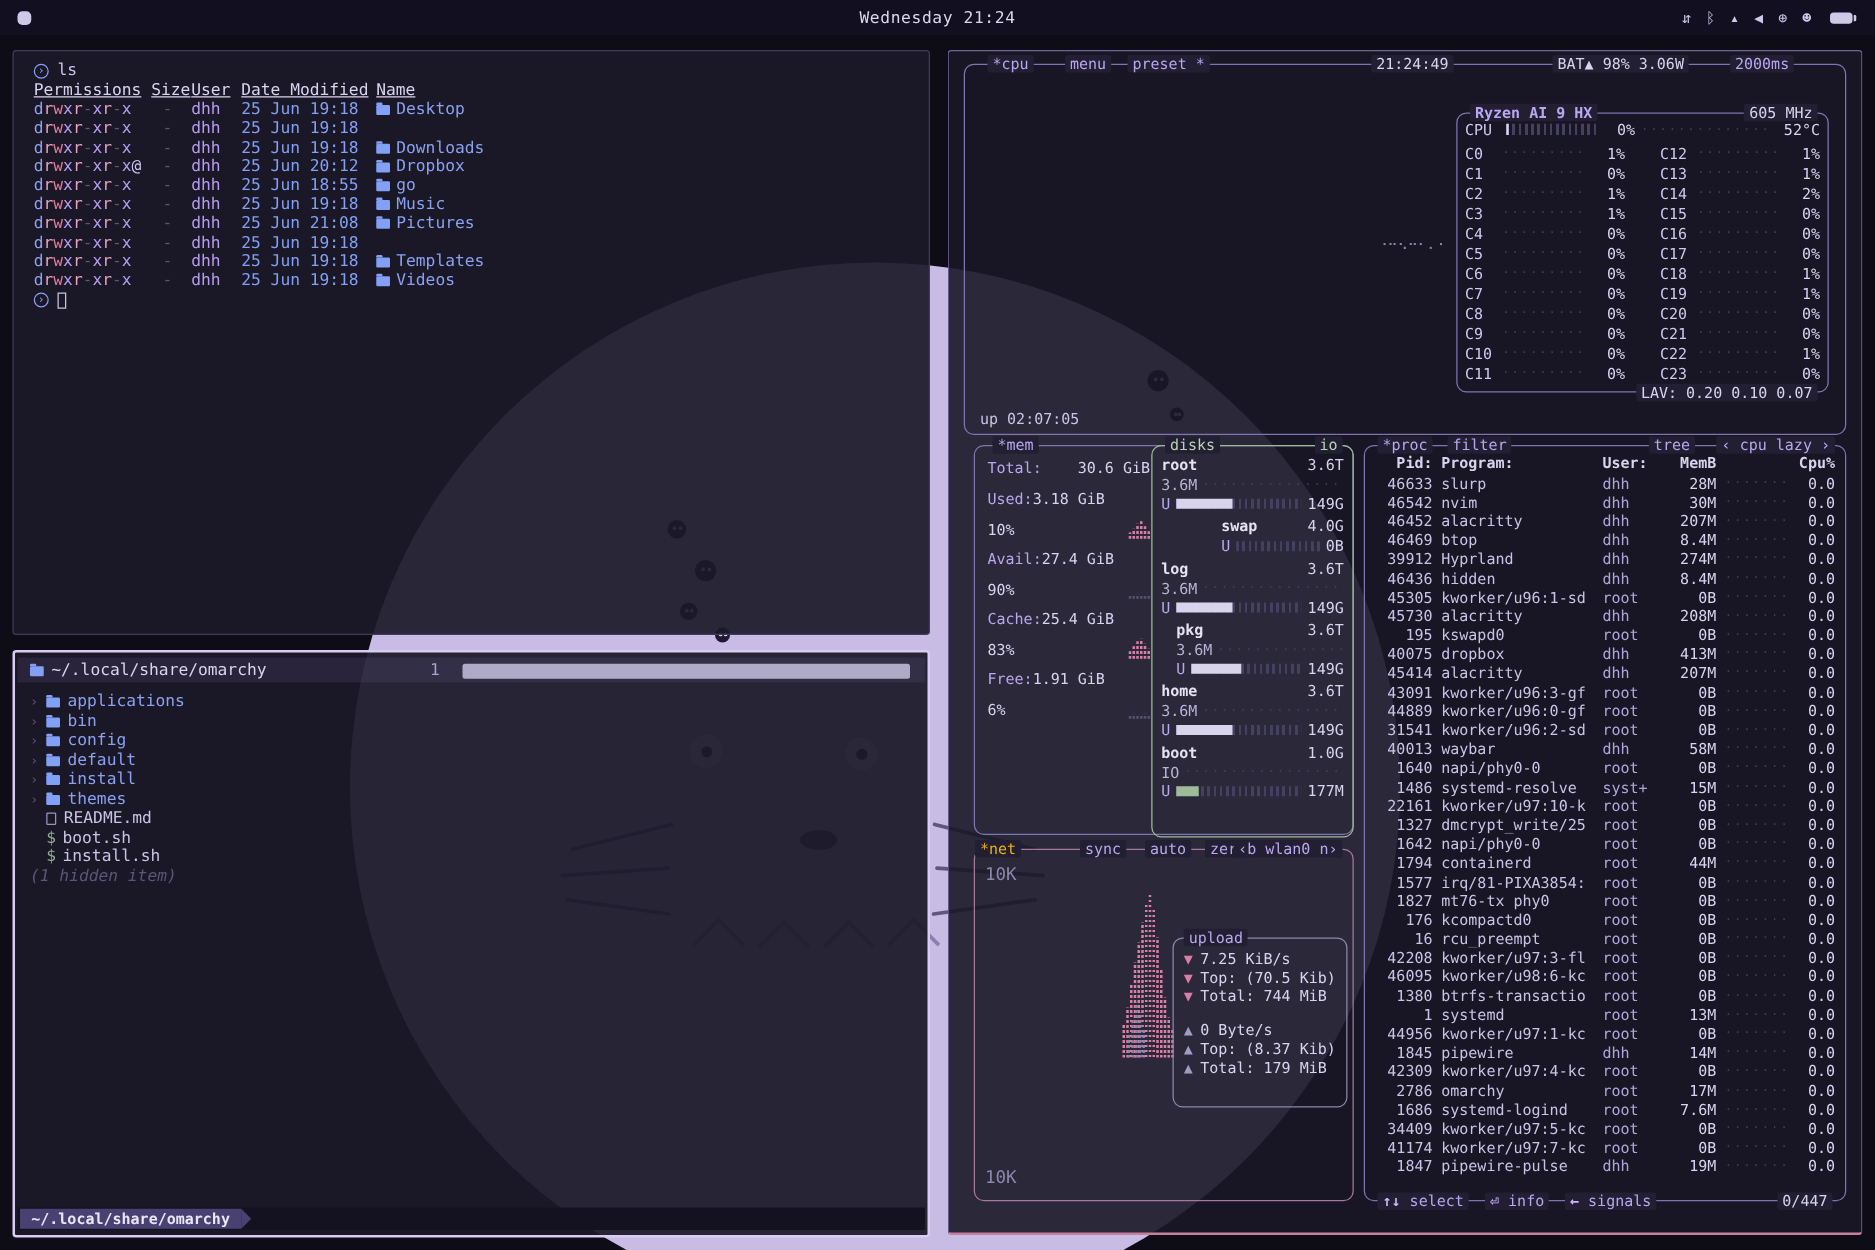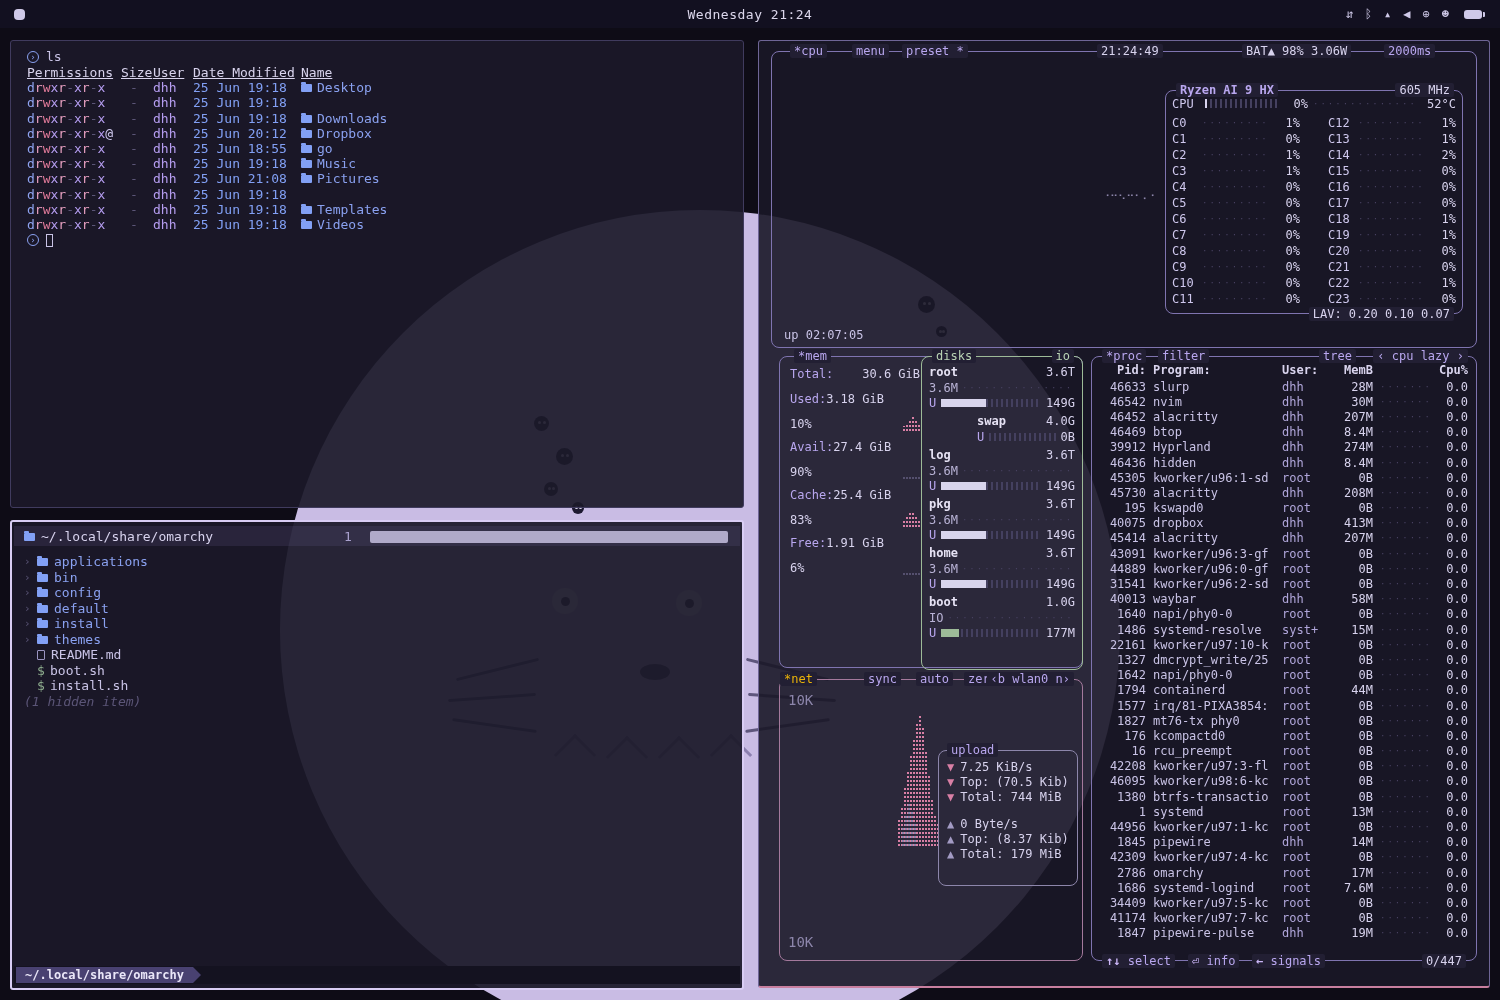--- a/index.html
+++ b/index.html
@@ -607,21 +607,21 @@
               <span class="leader"></span>
             </div>
             <div class="dr3">
               <span class="ulab">U</span>
               <span class="dbar">
                 <i style="width: 45%; background: rgb(216, 212, 236);"></i>
               </span>
               <span class="valtx">149G</span>
             </div>
           </div>
-          <div style="margin-bottom: 3px;">
+          <div style="margin-bottom: 3px; margin-left: 12px;">
             <div class="dr1">
               <span class="dname">pkg</span>
               <span class="valtx">3.6T</span>
             </div>
             <div class="dr2">
               <span>3.6M</span>
               <span class="leader"></span>
             </div>
             <div class="dr3">
               <span class="ulab">U</span>

